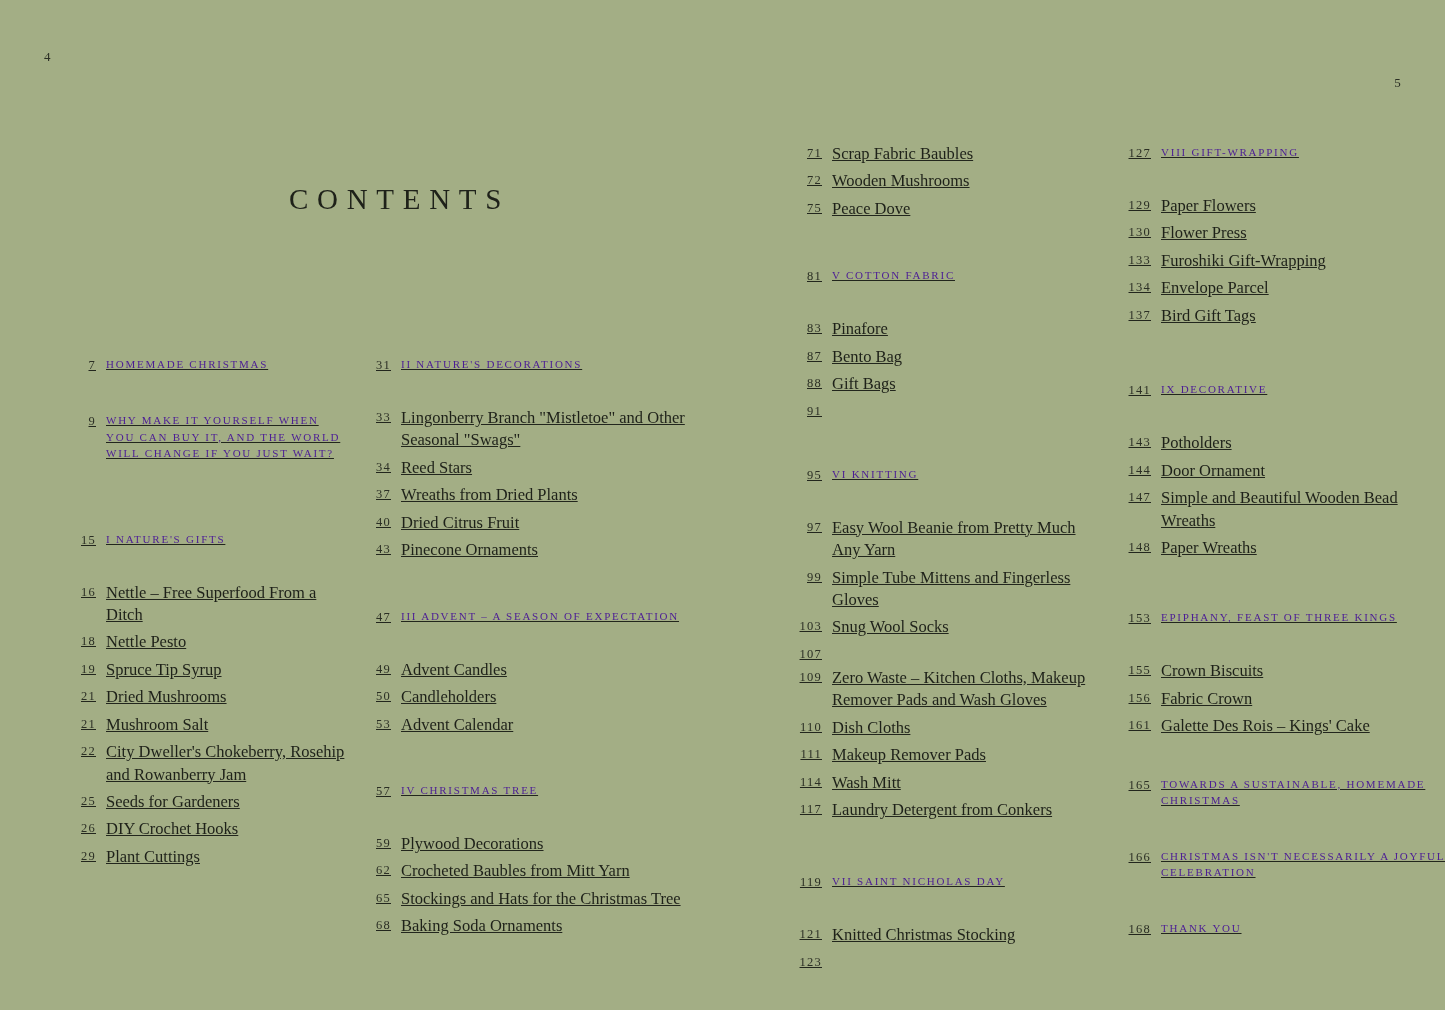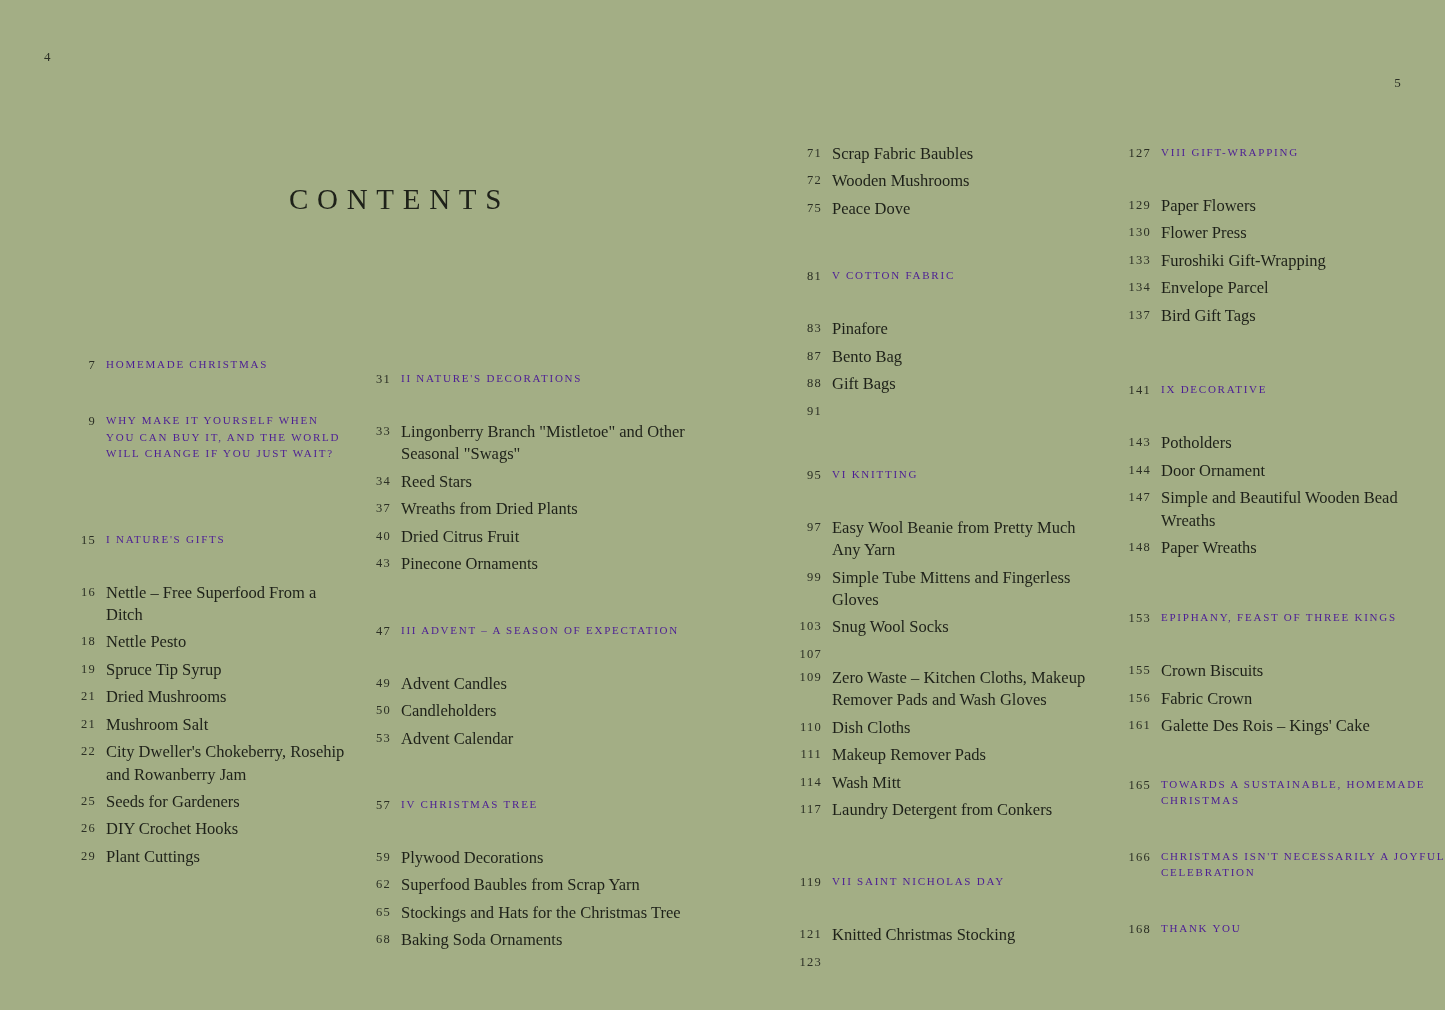--- a/index.html
+++ b/index.html
@@ -34,23 +34,24 @@
     top: 183px;
     font-size: 29px;
     letter-spacing: 0.30em;
     color: #1e2119;
   }
 
   
   .col {
     position: absolute;
     top: 0;
+    text-decoration: underline;
   }
   .col-1 { left: 72px;  width: 276px; }
-  .col-2 { left: 367px; width: 320px; margin-top: 14px; }
+  .col-2 { left: 367px; width: 320px; }
   .col-3 { left: 798px; width: 300px; }
   .col-4 { left: 1127px; width: 320px; }
 
   .entry {
     position: relative;
     display: flex;
     align-items: flex-start;
     margin-bottom: 5px;
   }
   .num {
@@ -195,21 +196,21 @@
         <div class="num">57</div>
         <div class="label">IV  CHRISTMAS TREE</div>
       </div>
       <div style="height: 28px;"></div>
       <div class="entry">
         <div class="num">59</div>
         <div class="label">Plywood Decorations</div>
       </div>
       <div class="entry">
         <div class="num">62</div>
-        <div class="label">Superfood Baubles from Scrap Yarn</div>
+        <div class="label">Crocheted Baubles from Mitt Yarn</div>
       </div>
       <div class="entry">
         <div class="num">65</div>
         <div class="label">Stockings and Hats for the Christmas Tree</div>
       </div>
       <div class="entry">
         <div class="num">68</div>
         <div class="label">Baking Soda Ornaments</div>
       </div>
     </div>

